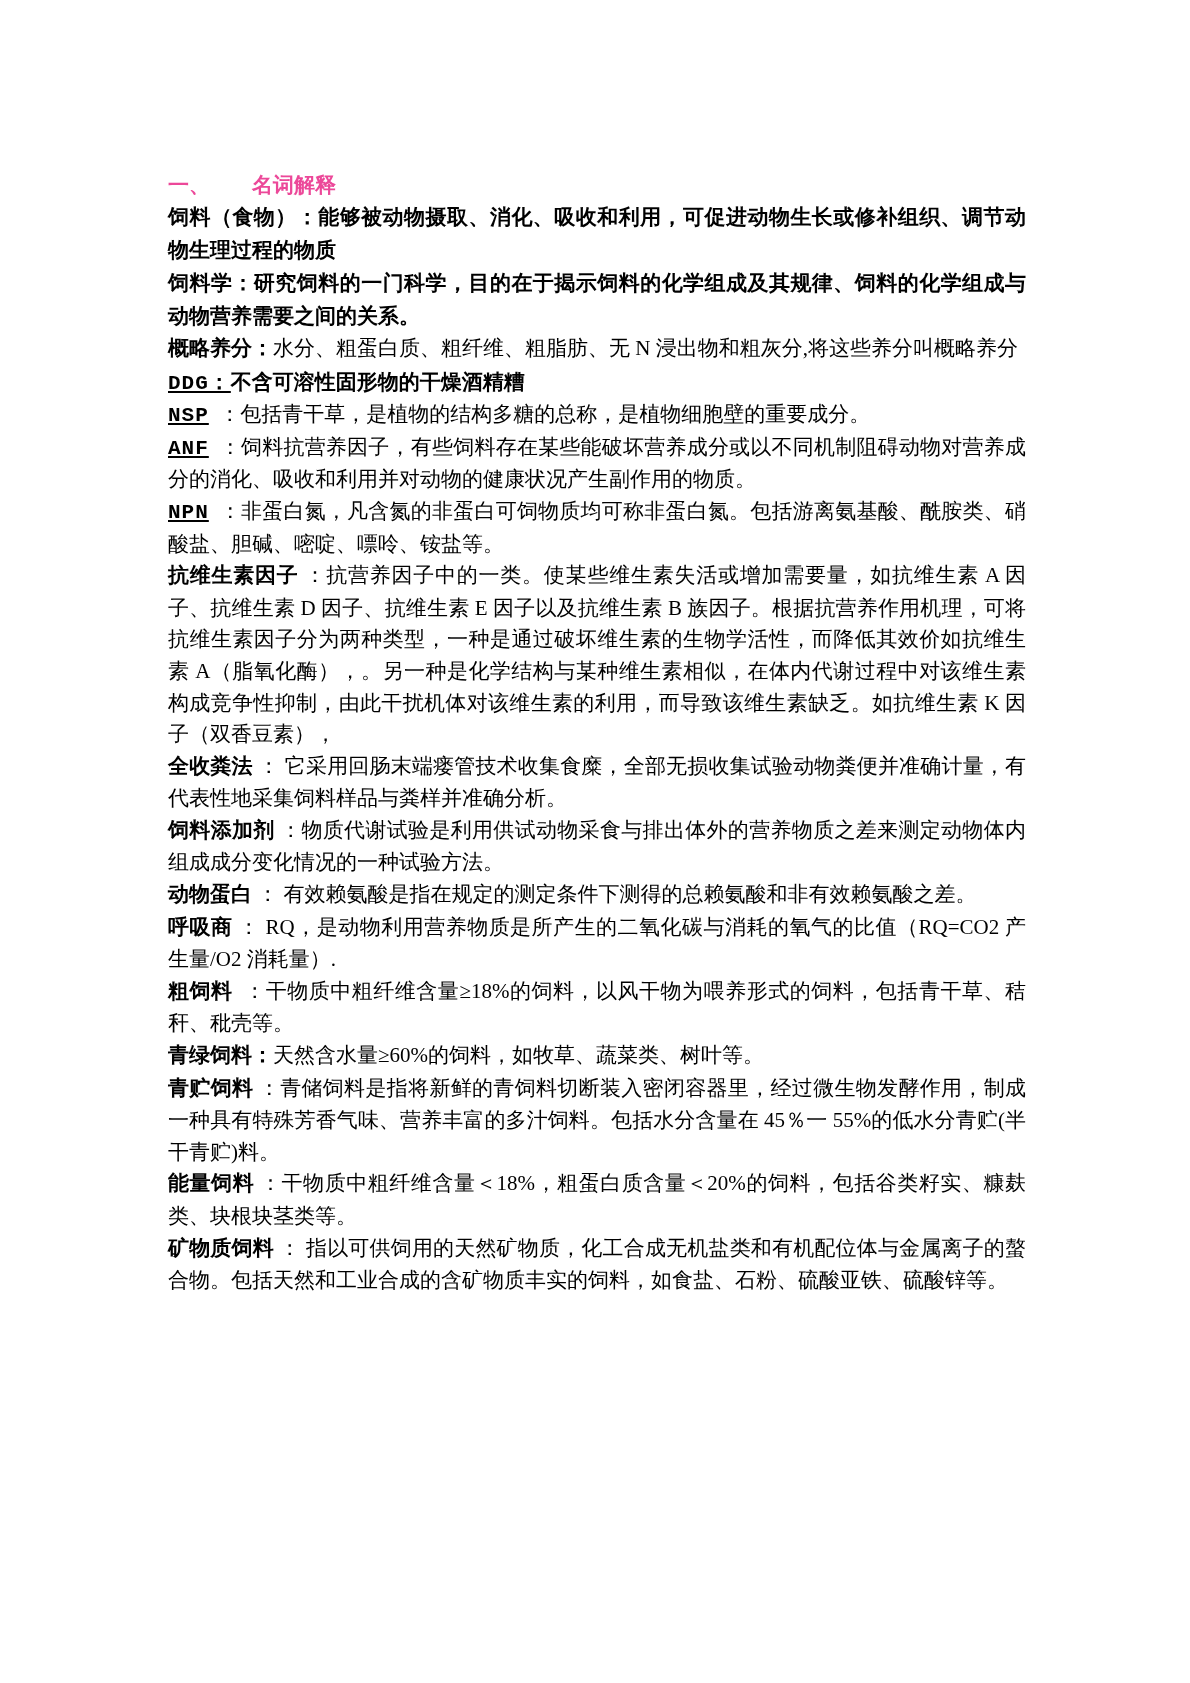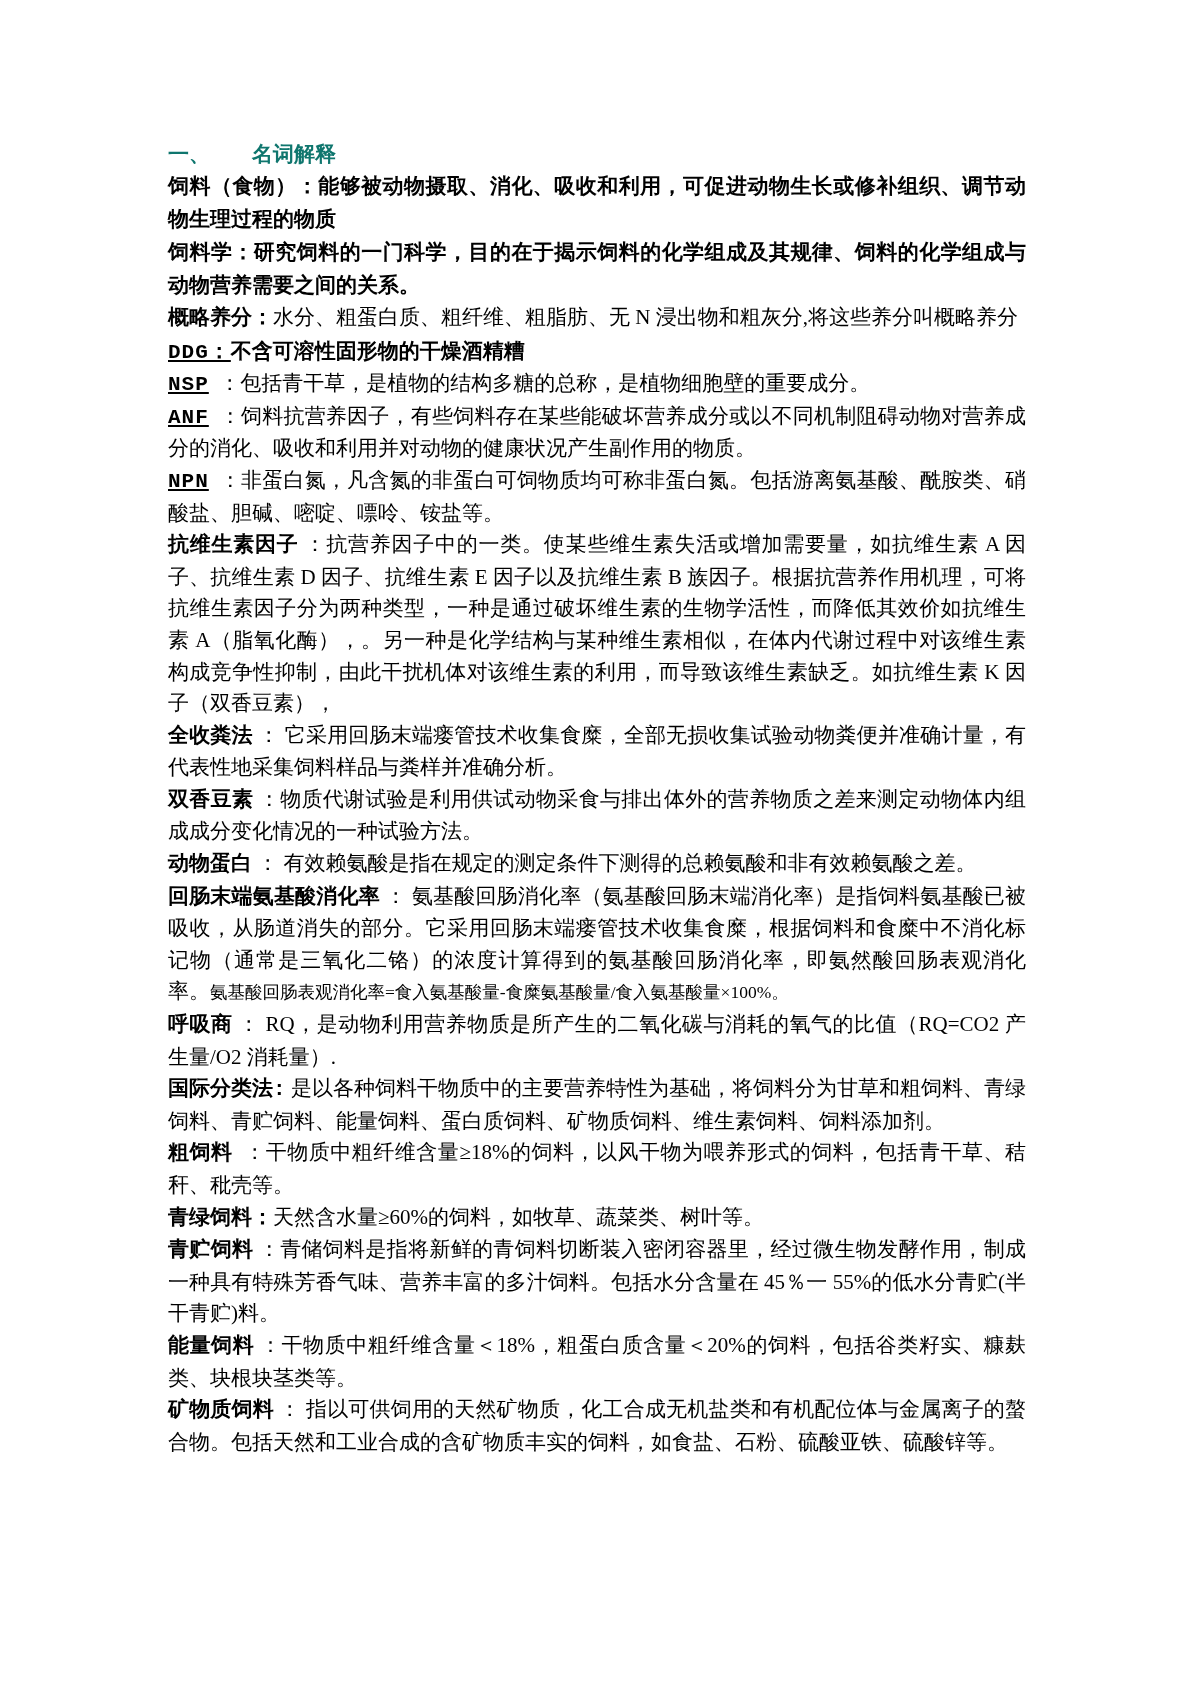--- a/index.html
+++ b/index.html
@@ -56,50 +56,48 @@
   .formula {
     font-size: 17.5px;
   }
 </style>
 </head>
 <body>
 
 <div class="page" style="background: rgb(255, 255, 255);">
   <div class="content">
 
-    <p class="heading" style="color: #0f766e;"><span class="h-num">一、</span><span class="h-title">名词解释</span></p>
+    <p class="heading" style="color: #ec4899; margin-top: 31px;"><span class="h-num">一、</span><span class="h-title">名词解释</span></p>
 
     <p class="item bold-all"><span class="term">饲料（食物）：</span><span class="def">能够被动物摄取、消化、吸收和利用，可促进动物生长或修补组织、调节动物生理过程的物质</span></p>
 
     <p class="item bold-all"><span class="term">饲料学：</span><span class="def">研究饲料的一门科学，目的在于揭示饲料的化学组成及其规律、饲料的化学组成与动物营养需要之间的关系。</span></p>
 
     <p class="item"><span class="term">概略养分：</span><span class="def">水分、粗蛋白质、粗纤维、粗脂肪、无 N 浸出物和粗灰分,将这些养分叫概略养分</span></p>
 
     <p class="item bold-all"><span class="term acronym">DDG：</span><span class="def">不含可溶性固形物的干燥酒精糟</span></p>
 
     <p class="item"><span class="term acronym">NSP</span><span class="def">  ：包括青干草，是植物的结构多糖的总称，是植物细胞壁的重要成分。</span></p>
 
     <p class="item"><span class="term acronym">ANF</span><span class="def">  ：饲料抗营养因子，有些饲料存在某些能破坏营养成分或以不同机制阻碍动物对营养成分的消化、吸收和利用并对动物的健康状况产生副作用的物质。</span></p>
 
 
     <p class="item"><span class="term acronym">NPN</span><span class="def">  ：非蛋白氮，凡含氮的非蛋白可饲物质均可称非蛋白氮。包括游离氨基酸、酰胺类、硝酸盐、胆碱、嘧啶、嘌呤、铵盐等。</span></p>
 
     <p class="item"><span class="term">抗维生素因子</span><span class="def"> ：抗营养因子中的一类。使某些维生素失活或增加需要量，如抗维生素 A 因子、抗维生素 D 因子、抗维生素 E 因子以及抗维生素 B 族因子。根据抗营养作用机理，可将抗维生素因子分为两种类型，一种是通过破坏维生素的生物学活性，而降低其效价如抗维生素 A（脂氧化酶），。另一种是化学结构与某种维生素相似，在体内代谢过程中对该维生素构成竞争性抑制，由此干扰机体对该维生素的利用，而导致该维生素缺乏。如抗维生素 K 因子（双香豆素），</span></p>
 
     <p class="item"><span class="term">全收粪法</span><span class="def"> ： 它采用回肠末端瘘管技术收集食糜，全部无损收集试验动物粪便并准确计量，有代表性地采集饲料样品与粪样并准确分析。</span></p>
 
-    <p class="item"><span class="term">双香豆素</span><span class="def"> ：物质代谢试验是利用供试动物采食与排出体外的营养物质之差来测定动物体内组成成分变化情况的一种试验方法。</span></p>
+    <p class="item"><span class="term">饲料添加剂</span><span class="def"> ：物质代谢试验是利用供试动物采食与排出体外的营养物质之差来测定动物体内组成成分变化情况的一种试验方法。</span></p>
 
     <p class="item"><span class="term">动物蛋白</span><span class="def"> ： 有效赖氨酸是指在规定的测定条件下测得的总赖氨酸和非有效赖氨酸之差。</span></p>
 
-    <p class="item"><span class="term">回肠末端氨基酸消化率</span><span class="def"> ： 氨基酸回肠消化率（氨基酸回肠末端消化率）是指饲料氨基酸已被吸收，从肠道消失的部分。它采用回肠末端瘘管技术收集食糜，根据饲料和食糜中不消化标记物（通常是三氧化二铬）的浓度计算得到的氨基酸回肠消化率，即氨然酸回肠表观消化率。</span><span class="formula">氨基酸回肠表观消化率=食入氨基酸量-食糜氨基酸量/食入氨基酸量×100%。</span></p>
 
     <p class="item"><span class="term">呼吸商</span><span class="def"> ： RQ，是动物利用营养物质是所产生的二氧化碳与消耗的氧气的比值（RQ=CO2 产生量/O2 消耗量）.</span></p>
 
-    <p class="item"><span class="term">国际分类法:</span><span class="def"> 是以各种饲料干物质中的主要营养特性为基础，将饲料分为甘草和粗饲料、青绿饲料、青贮饲料、能量饲料、蛋白质饲料、矿物质饲料、维生素饲料、饲料添加剂。</span></p>
 
     <p class="item"><span class="term">粗饲料</span><span class="def">  ：干物质中粗纤维含量≥18%的饲料，以风干物为喂养形式的饲料，包括青干草、秸秆、秕壳等。</span></p>
 
     <p class="item"><span class="term">青绿饲料：</span><span class="def">天然含水量≥60%的饲料，如牧草、蔬菜类、树叶等。</span></p>
 
     <p class="item"><span class="term">青贮饲料</span><span class="def"> ：青储饲料是指将新鲜的青饲料切断装入密闭容器里，经过微生物发酵作用，制成一种具有特殊芳香气味、营养丰富的多汁饲料。包括水分含量在 45％一 55%的低水分青贮(半干青贮)料。</span></p>
 
     <p class="item"><span class="term">能量饲料</span><span class="def"> ：干物质中粗纤维含量＜18%，粗蛋白质含量＜20%的饲料，包括谷类籽实、糠麸类、块根块茎类等。</span></p>
 
 

